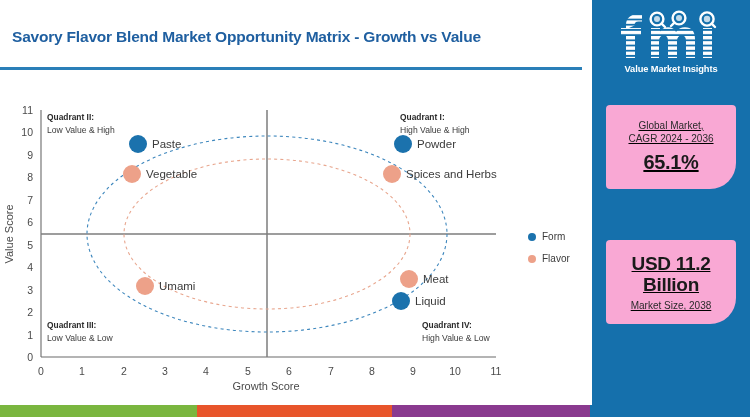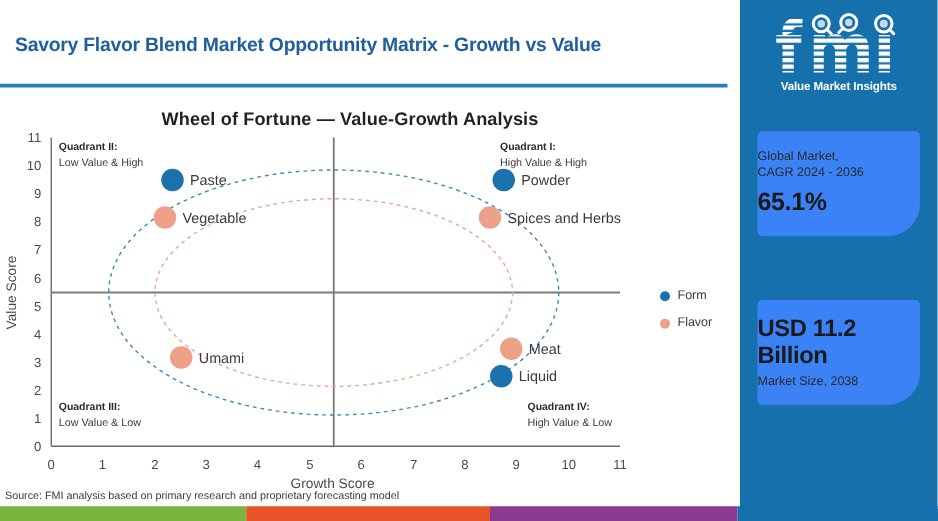--- a/index.html
+++ b/index.html
@@ -58,24 +58,25 @@
     display:flex; flex-direction:column; align-items:center; justify-content:center;
   }
   .logo-svg { display:block; }
   .logo-sub {
     color:#fff; font-size:9.3px; font-weight:bold; letter-spacing:-0.1px;
     margin-top:2px;
   }
 
   .card {
     position:absolute; left:14px; width:130px;
-    background:#3b82f6;
+    background:#f9a8d4;
     border-radius:4px 4px 26px 4px;
-    display:flex; flex-direction:column; align-items:flex-start; justify-content:center;
+    display:flex; flex-direction:column; align-items:center; justify-content:center;
     text-align:center;
+    text-decoration:underline;
   }
   .card-cagr { top:105px; height:84px; }
   .card-size { top:240px; height:84px; }
 
   .card-lbl { font-size:10px; color:#2a2a2a; line-height:1.28; }
   .card-big { font-size:20px; font-weight:bold; color:#1a1a1a; margin-top:6px; letter-spacing:-0.3px; }
   .card-big2 { font-size:19px; font-weight:bold; color:#1a1a1a; line-height:1.12; letter-spacing:-0.3px; }
   .card-lbl2 { font-size:10px; color:#2a2a2a; margin-top:5px; }
 
   .site-url {
@@ -93,21 +94,20 @@
 <body>
 
 <div class="page">
 
   <div class="main">
 
     <div class="title-bar">
       <div class="title-text">Savory Flavor Blend Market Opportunity Matrix - Growth vs Value</div>
     </div>
 
-    <div class="chart-title">Wheel of Fortune — Value-Growth Analysis</div>
 
     <div class="plot-wrap">
       <svg class="plot" width="592" height="300" viewBox="0 0 592 300">
 
         <g>
           <line x1="41" y1="10" x2="41" y2="257" stroke="#6b6b6b" stroke-width="1.1"></line>
           <line x1="41" y1="257" x2="496" y2="257" stroke="#6b6b6b" stroke-width="1.1"></line>
         </g>
 
         <g>
@@ -198,21 +198,20 @@
       <div class="lg-row">
         <span class="lg-dot" style="background:#1b72ad"></span>
         <span class="lg-txt">Form</span>
       </div>
       <div class="lg-row">
         <span class="lg-dot" style="background:#eda189"></span>
         <span class="lg-txt">Flavor</span>
       </div>
     </div>
 
-    <div class="src-text">Source: FMI analysis based on primary research and proprietary forecasting model</div>
   </div>
 
   <div class="sidebar">
 
     <div class="logo-box">
       <svg class="logo-svg" width="128" height="52" viewBox="0 0 128 52">
         <defs>
           <pattern id="stripes" width="4" height="5.2" patternUnits="userSpaceOnUse">
             <rect width="4" height="3.4" fill="#ffffff"></rect>
           </pattern>

